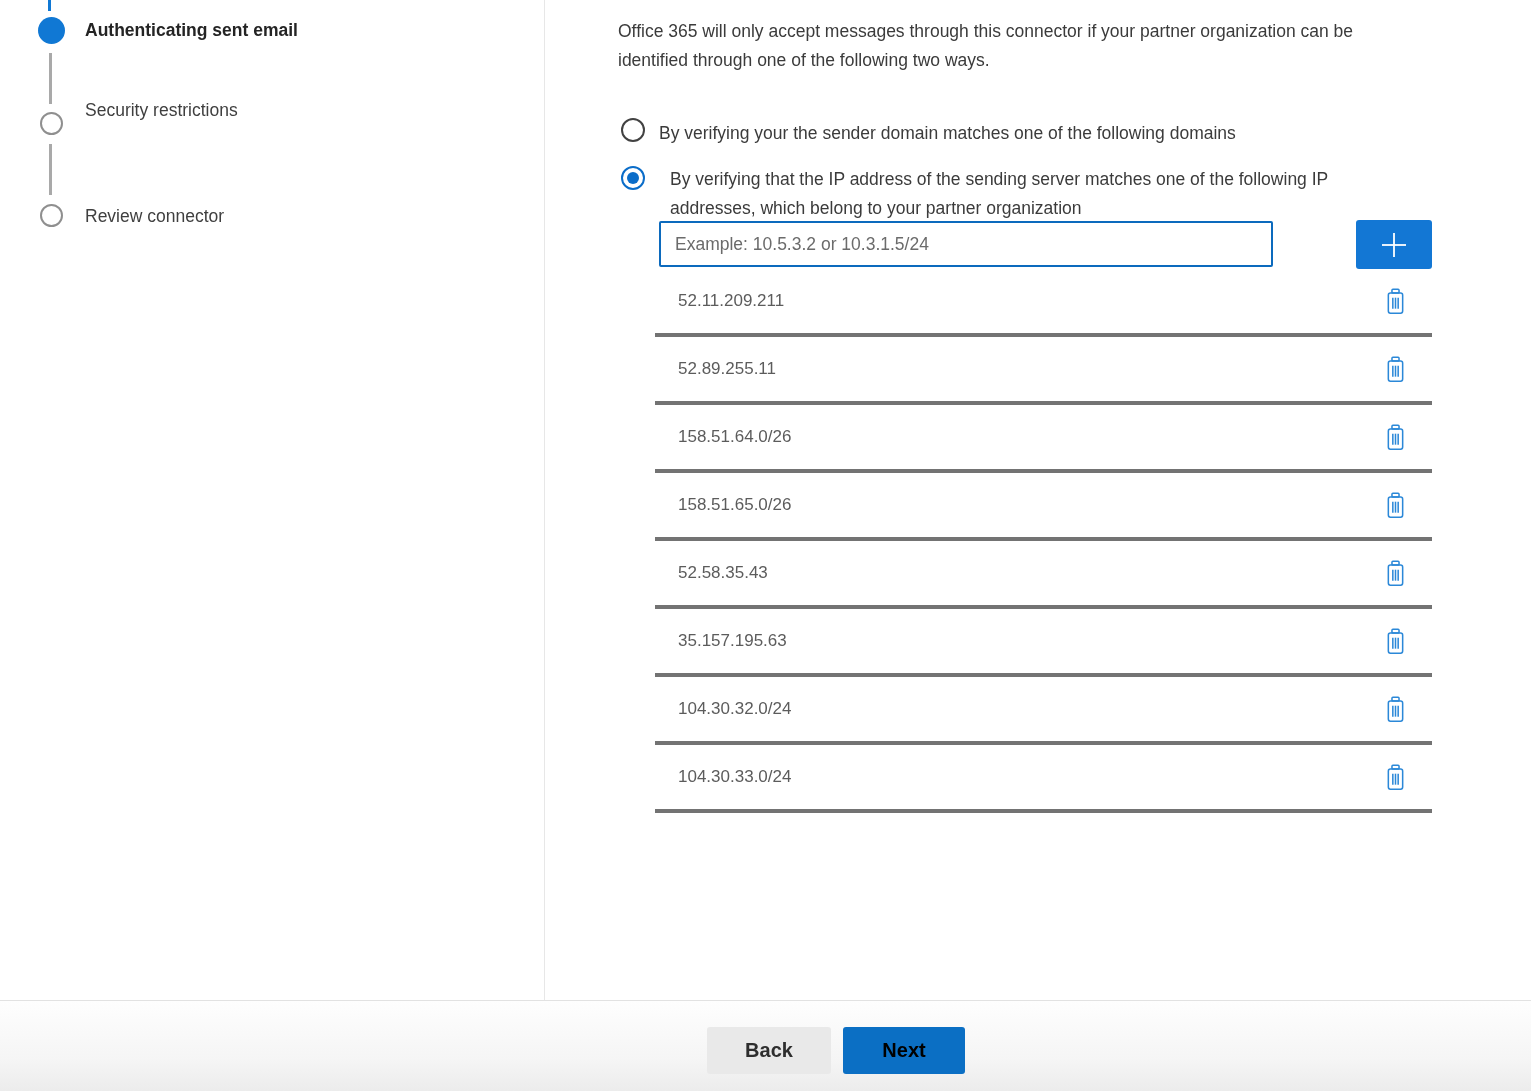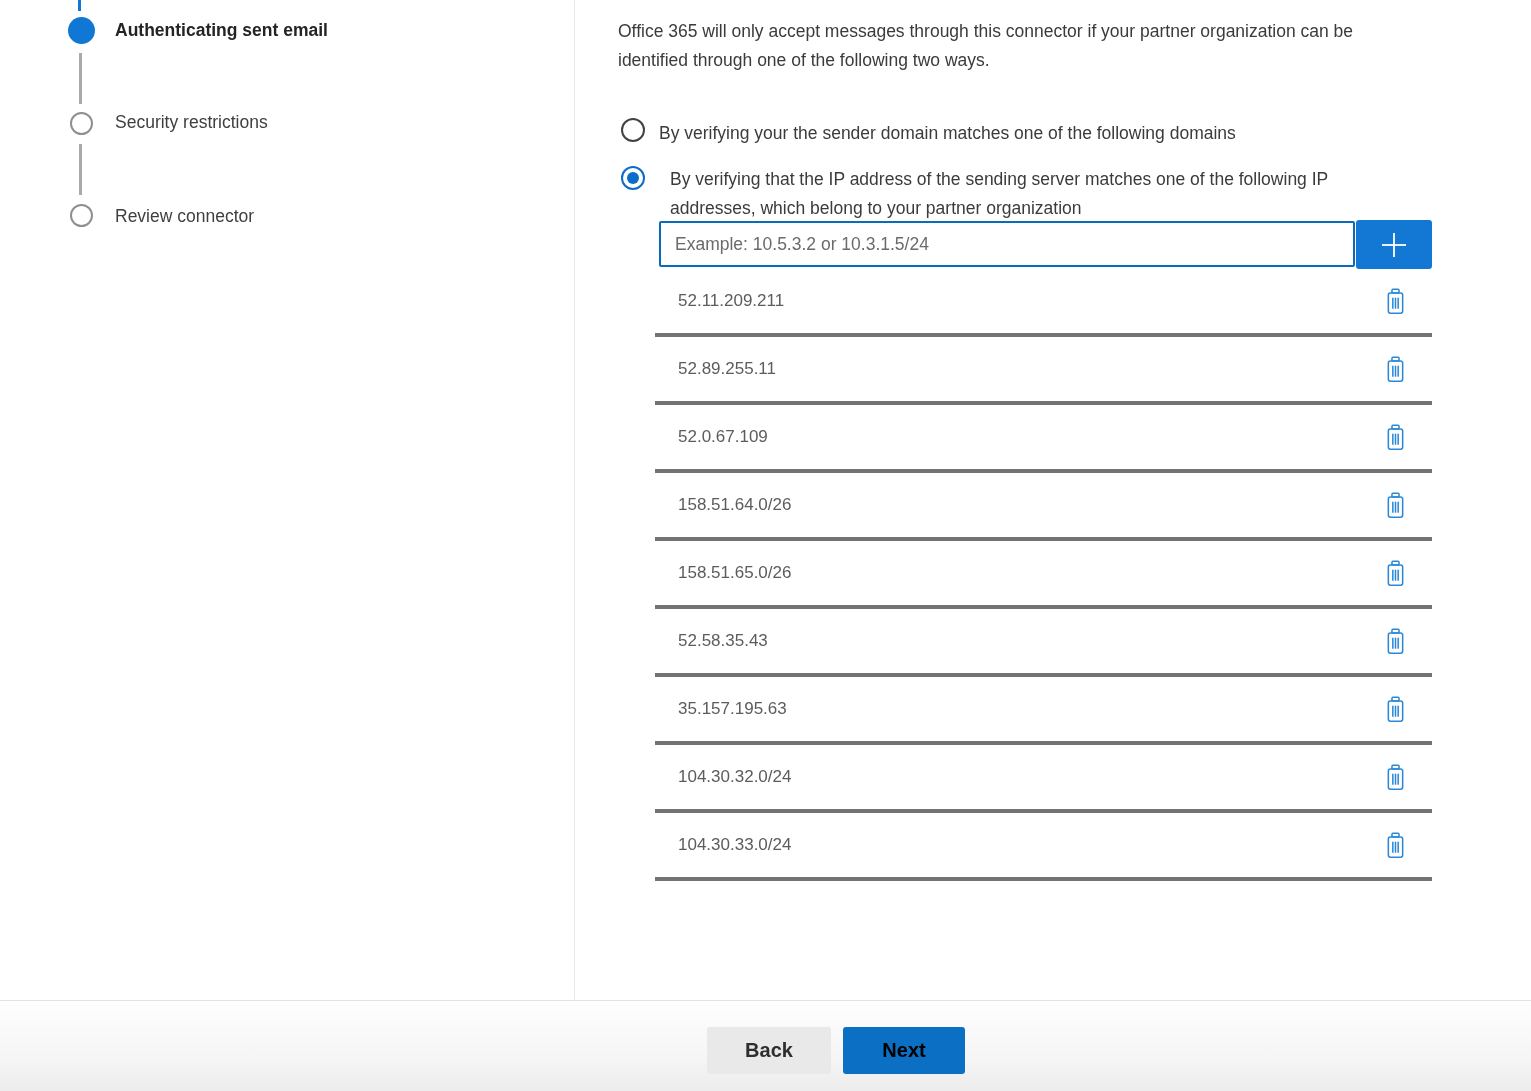--- a/index.html
+++ b/index.html
@@ -9,49 +9,49 @@
     width: 1531px; height: 1091px;
     position: relative; overflow: hidden;
     color: #3b3b3b;
   }
   #app { position: absolute; inset: 0; }
 
   
   .body-area { position: absolute; left: 0; top: 0; width: 1531px; height: 1000px; overflow: hidden; background: #fff; }
 
   
-  .sidebar { position: absolute; left: 0; top: 0; width: 545px; height: 1000px; border-right: 1px solid #e7e7e7; background: #fff; margin-left: 30px; }
+  .sidebar { position: absolute; left: 0; top: 0; width: 545px; height: 1000px; border-right: 1px solid #e7e7e7; background: #fff; }
   .stub-line { position: absolute; left: 48px; top: 0; width: 3px; height: 11px; background: #1078d4; }
   .conn-line { position: absolute; left: 49px; width: 2.5px; background: #a9a9a9; }
   .conn-a { top: 53px; height: 51px; }
   .conn-b { top: 144px; height: 51px; }
   .step-circle { position: absolute; border-radius: 50%; background: #fff; }
   .step-circle.current { left: 38px; top: 17px; width: 27px; height: 27px; background: #1078d4; }
   .step-circle.upcoming { width: 23px; height: 23px; border: 2.5px solid #8f8f8f; }
   .circle-2 { left: 40px; top: 112px; }
   .circle-3 { left: 40px; top: 204px; }
   .step-label { position: absolute; left: 85px; font-size: 17.5px; white-space: nowrap; }
   .step-label.current { top: 20px; font-weight: bold; color: #242424; }
-  .label-2 { top: 112px; color: #3f3f3f; }
+  .label-2 { top: 100px; color: #3f3f3f; }
   .label-3 { top: 206px; color: #3f3f3f; }
 
   
   .intro { position: absolute; left: 618px; top: 17px; width: 915px; font-size: 17.5px; line-height: 29px; color: #3b3b3b; }
   .radio-outer { position: absolute; width: 24px; height: 24px; border-radius: 50%; background: #fff; }
   .radio-outer.unchecked { border: 2px solid #424242; }
   .radio-outer.checked { border: 2px solid #0b6dc9; display: flex; align-items: center; justify-content: center; }
   .radio-dot { width: 12px; height: 12px; border-radius: 50%; background: #0b6dc9; }
   .radio-label { position: absolute; font-size: 17.5px; color: #3b3b3b; line-height: 29px; white-space: nowrap; }
   .r1-circle { left: 621px; top: 118px; }
   .r1-label  { left: 659px; top: 119px; }
   .r2-circle { left: 621px; top: 166px; }
   .r2-label  { left: 659px; top: 165px; white-space: normal; width: 830px; margin-left: 11px; }
 
   
-  .ip-input { position: absolute; left: 659px; top: 221px; width: 696px; height: 46px;
+  .ip-input { position: absolute; left: 659px; top: 221px; width: 614px; height: 46px;
     border: 2.5px solid #0c6abd; border-radius: 2px; padding: 0 14px;
     font-family: "Liberation Sans", sans-serif; font-size: 17.5px; color: #333; outline: none; background: #fff; }
   .ip-input::placeholder { color: #6b6b6b; opacity: 1; }
   .add-btn { position: absolute; left: 1356px; top: 220px; width: 76px; height: 49px;
     background: #1377d4; border: none; border-radius: 3px; cursor: pointer;
     display: flex; align-items: center; justify-content: center; }
 
   
   .ip-list { position: absolute; left: 655px; top: 269px; width: 777px; }
   .ip-row { height: 68px; display: flex; align-items: center; justify-content: space-between;
@@ -136,32 +136,20 @@
           <svg width="21" height="27" viewBox="0 0 22 28" fill="none" stroke="#2b88d8" stroke-width="1.6">
             <rect x="7.3" y="1.2" width="7.4" height="4" rx="1"></rect>
             <rect x="3.5" y="5.2" width="15" height="21" rx="2.2"></rect>
             <line x1="8.2" y1="10" x2="8.2" y2="21.5"></line>
             <line x1="11" y1="10" x2="11" y2="21.5"></line>
             <line x1="13.8" y1="10" x2="13.8" y2="21.5"></line>
           </svg>
         </button>
       </div>
 
-      <div class="ip-row">
-        <span class="ip-value">52.0.67.109</span>
-        <button class="trash-btn">
-          <svg width="21" height="27" viewBox="0 0 22 28" fill="none" stroke="#2b88d8" stroke-width="1.6">
-            <rect x="7.3" y="1.2" width="7.4" height="4" rx="1"></rect>
-            <rect x="3.5" y="5.2" width="15" height="21" rx="2.2"></rect>
-            <line x1="8.2" y1="10" x2="8.2" y2="21.5"></line>
-            <line x1="11" y1="10" x2="11" y2="21.5"></line>
-            <line x1="13.8" y1="10" x2="13.8" y2="21.5"></line>
-          </svg>
-        </button>
-      </div>
 
 
       <div class="ip-row">
         <span class="ip-value">158.51.64.0/26</span>
         <button class="trash-btn">
           <svg width="21" height="27" viewBox="0 0 22 28" fill="none" stroke="#2b88d8" stroke-width="1.6">
             <rect x="7.3" y="1.2" width="7.4" height="4" rx="1"></rect>
             <rect x="3.5" y="5.2" width="15" height="21" rx="2.2"></rect>
             <line x1="8.2" y1="10" x2="8.2" y2="21.5"></line>
             <line x1="11" y1="10" x2="11" y2="21.5"></line>

